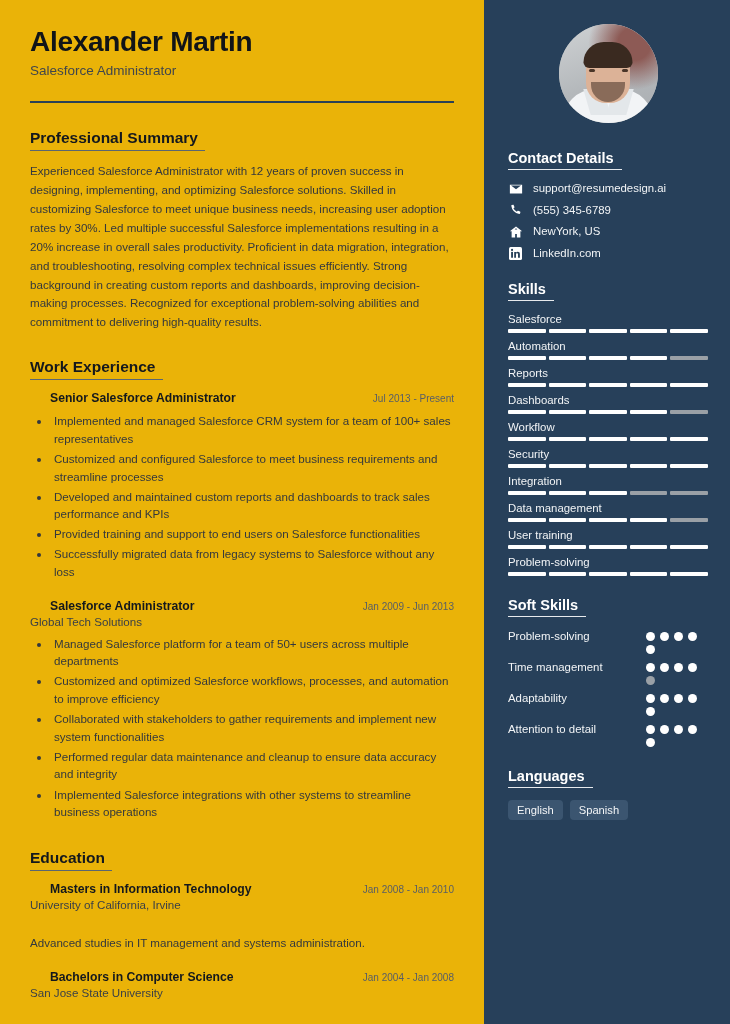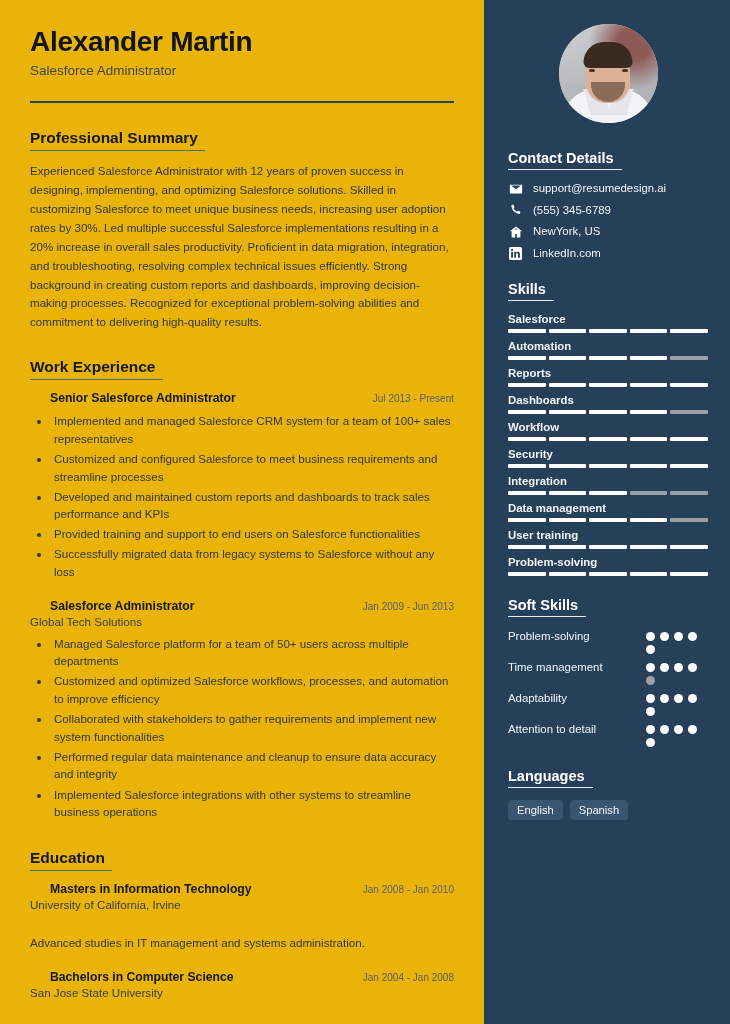--- a/index.html
+++ b/index.html
@@ -236,21 +236,20 @@
   .contact-txt {
     font-size: 11.4px;
     color: #f2f4f6;
   }
 
   .skill-row { margin-bottom: 7px; }
   .skill-name {
     font-size: 11.4px;
     color: #f2f4f6;
     margin-bottom: 4px;
-    font-weight: bold;
   }
   .skill-bar {
     display: flex;
     gap: 3px;
   }
   .seg {
     flex: 1;
     height: 4px;
     background: #ffffff;
     border-radius: 1px;

